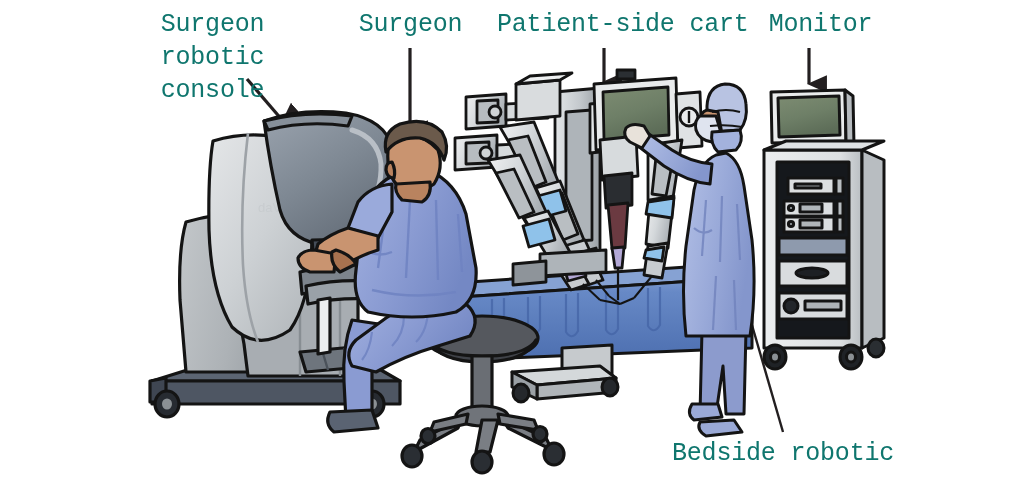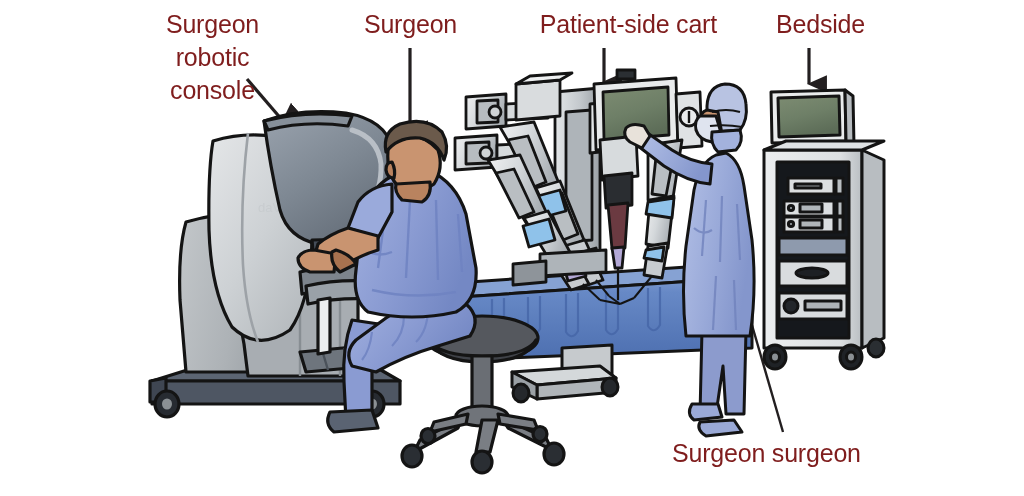--- a/index.html
+++ b/index.html
@@ -23,24 +23,24 @@
   #scene-svg {
     position: absolute;
     top: 0;
     left: 0;
     width: 1024px;
     height: 496px;
     display: block;
   }
   .cap-label {
     position: absolute;
-    font-family: Liberation Sans, sans-serif;
+    font-family: Liberation Mono, monospace;
     font-size: 25px;
     line-height: 33px;
-    color: #7f1d1d;
+    color: #0f766e;
     white-space: pre;
     letter-spacing: -0.2px;
     font-weight: 400;
   }
   #label-surgeon-robotic-console { left: 145px; top: 8px;  text-align: center; width: 135px; }
   #label-surgeon               { left: 338px; top: 8px;  text-align: center; width: 145px; }
   #label-patient-side-cart     { left: 497px; top: 8px;  text-align: right; width: 220px; }
   #label-monitor               { left: 753px; top: 8px;  text-align: center; width: 135px; }
   #label-bedside-surgeon       { left: 672px; top: 437px; text-align: left;  width: 260px; }
 </style>
@@ -409,17 +409,17 @@
   </svg>
 
   <div class="cap-label" id="label-surgeon-robotic-console">Surgeon
 robotic
 console</div>
 
   <div class="cap-label" id="label-surgeon">Surgeon</div>
 
   <div class="cap-label" id="label-patient-side-cart">Patient-side cart</div>
 
-  <div class="cap-label" id="label-monitor">Bedside</div>
-
-  <div class="cap-label" id="label-bedside-surgeon">Surgeon surgeon</div>
+  <div class="cap-label" id="label-monitor">Monitor</div>
+
+  <div class="cap-label" id="label-bedside-surgeon">Bedside robotic</div>
 
 </div>
 
 </body></html>

